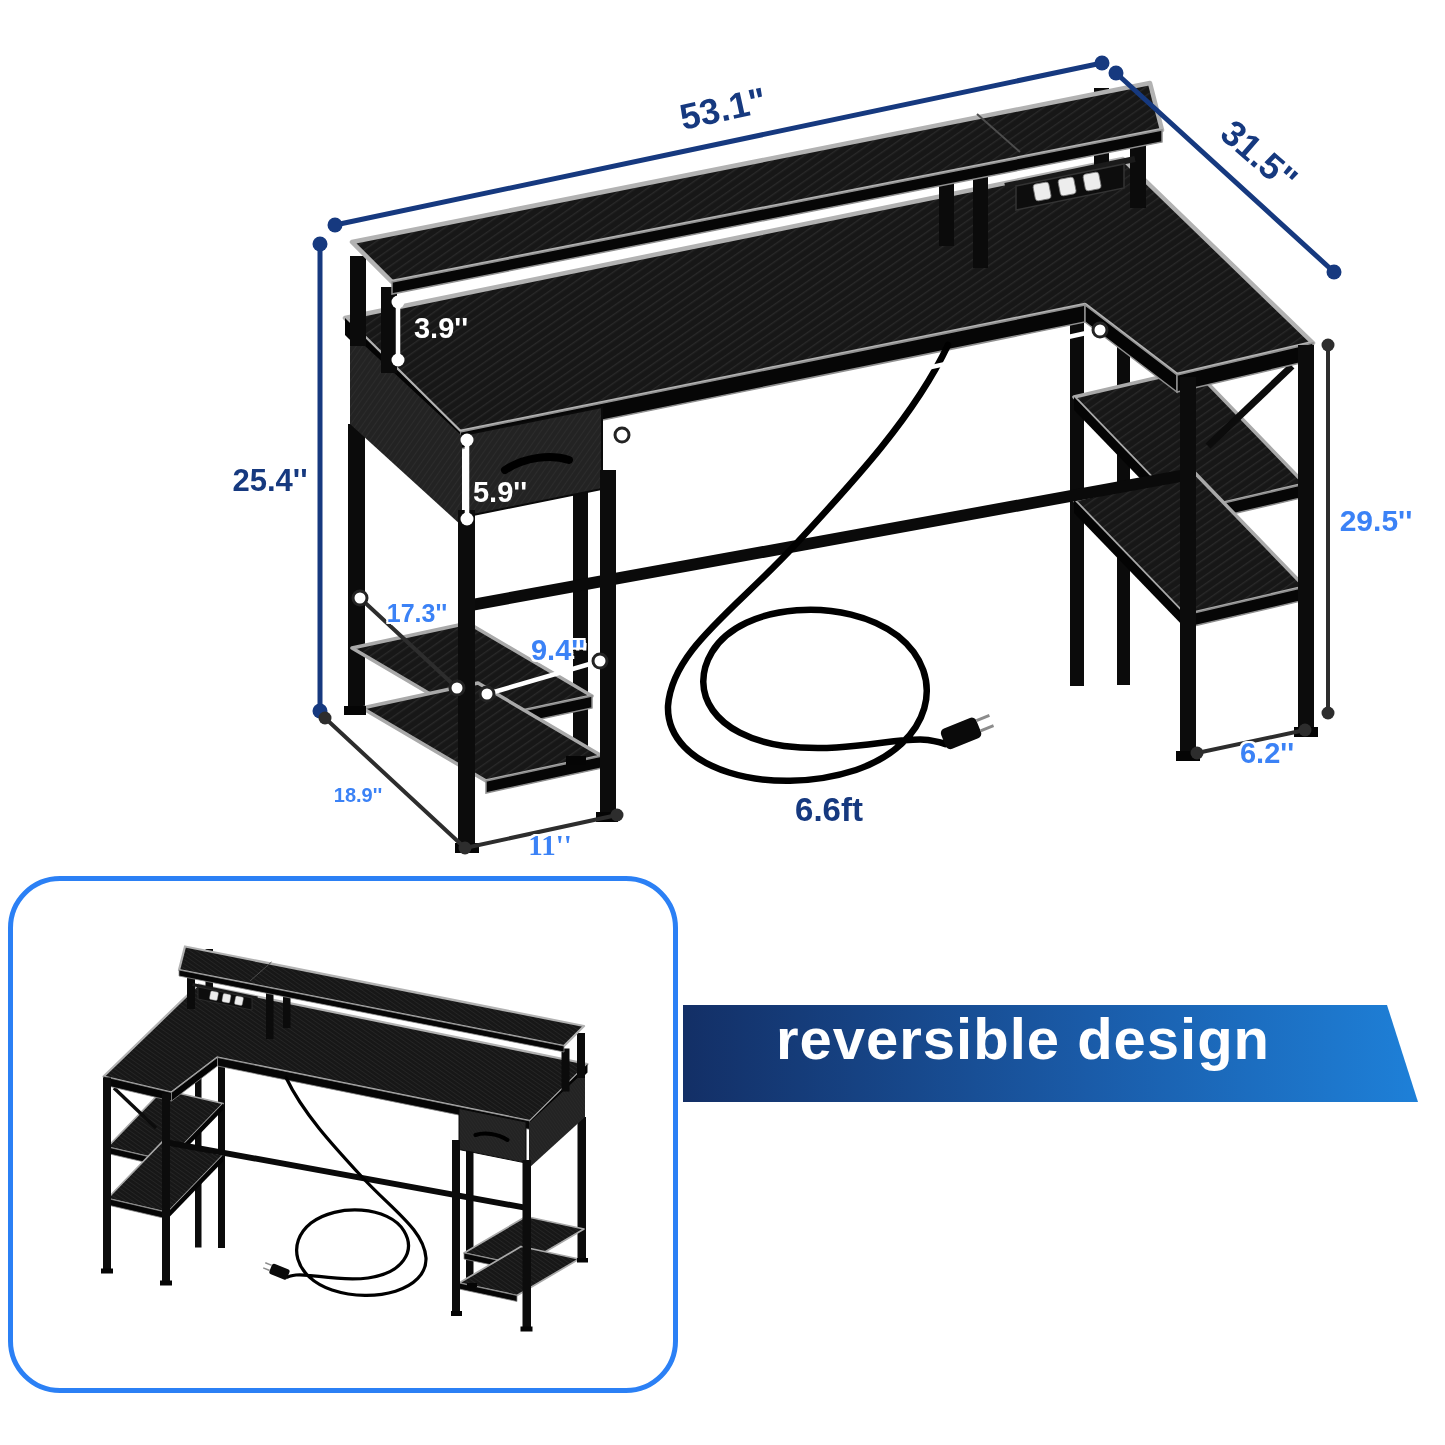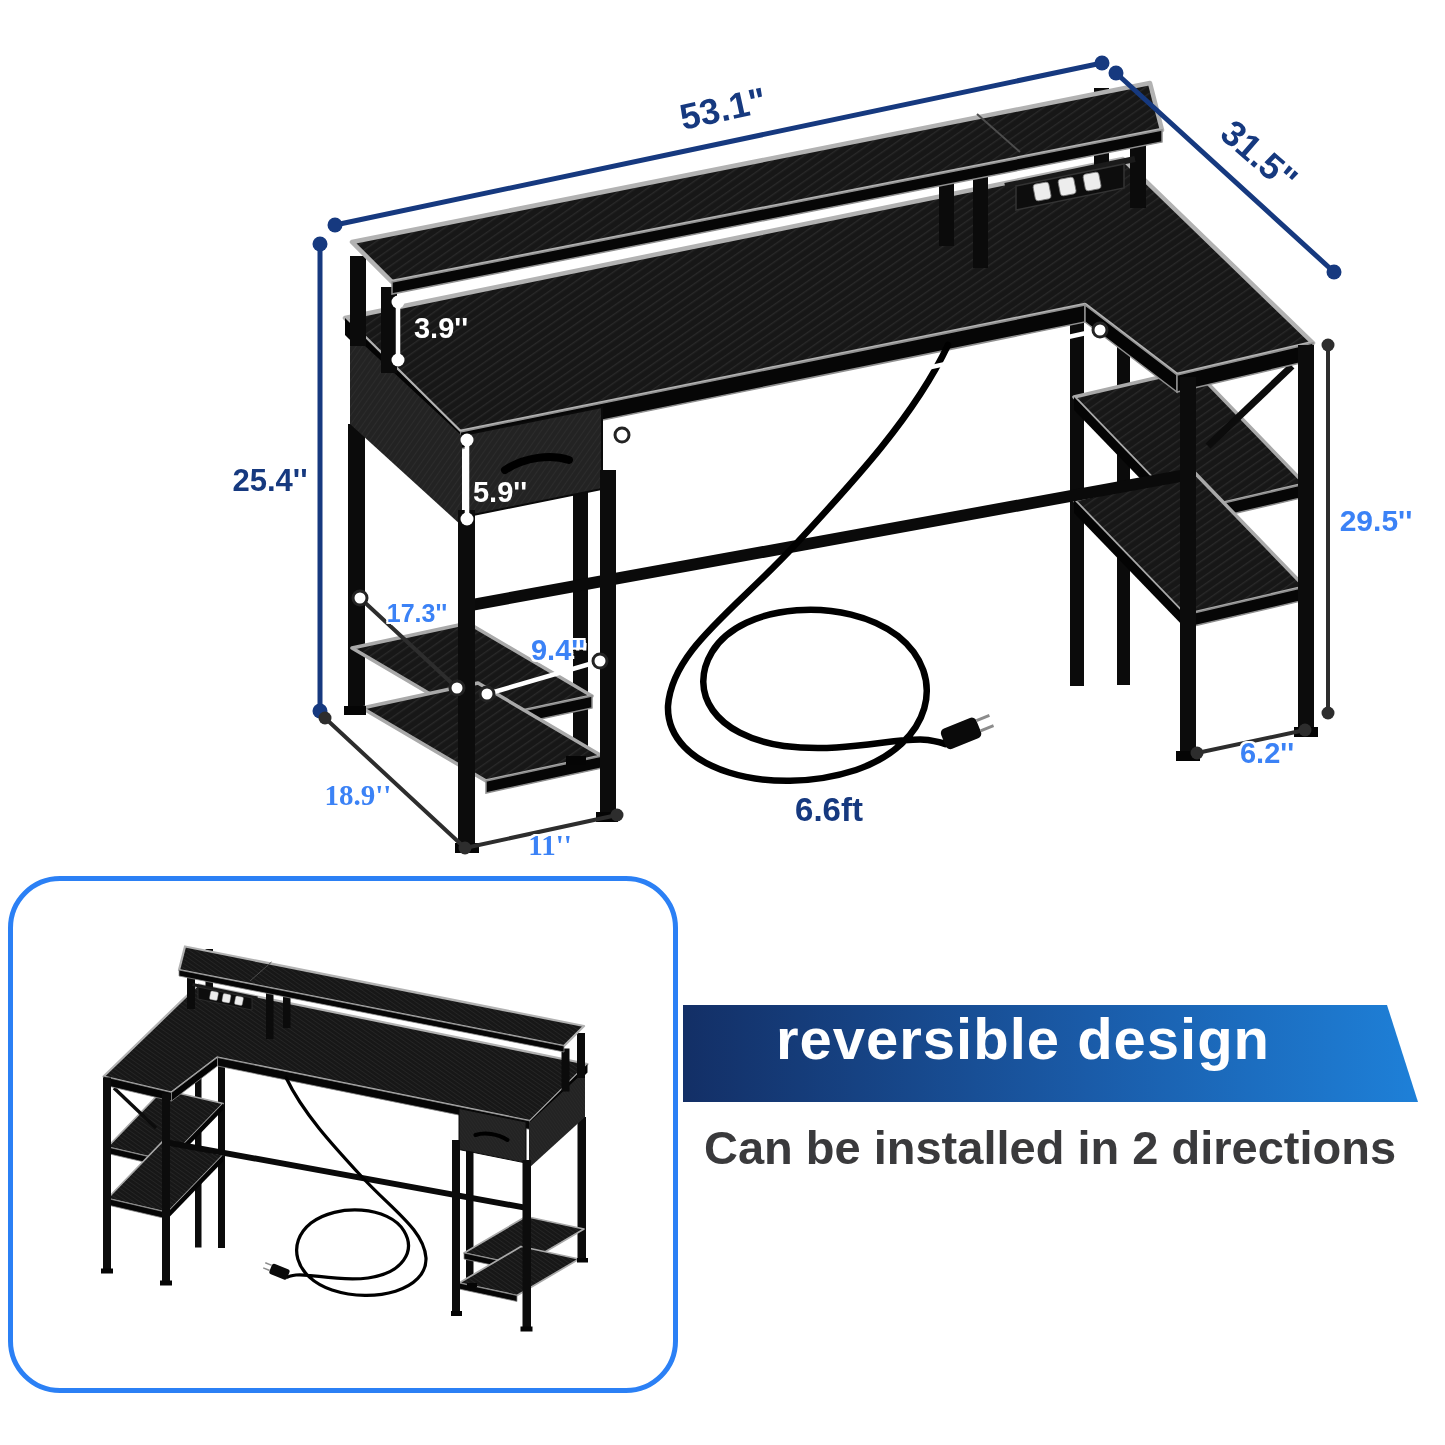--- a/index.html
+++ b/index.html
@@ -29,35 +29,34 @@
   .halo{color:#3b82f6;text-shadow:2px 0 0 #fff,-2px 0 0 #fff,0 2px 0 #fff,0 -2px 0 #fff,
         2px 2px 0 #fff,-2px -2px 0 #fff,2px -2px 0 #fff,-2px 2px 0 #fff,3px 3px 0 #fff;}
   .lbl-topwidth {left:723px; top:109px; font-size:36px; transform:translate(-50%,-50%) rotate(-12.3deg);}
   .lbl-sidedepth{left:1259px;top:156px; font-size:36px; transform:translate(-50%,-50%) rotate(41deg);}
   .lbl-totalh   {left:270px; top:481px; font-size:31px;}
   .lbl-riserh   {left:441px; top:328px; font-size:29px;}
   .lbl-drawerh  {left:500px; top:492px; font-size:29px;}
   .lbl-legspan  {left:866px; top:408px; font-size:30px; transform:translate(-50%,-50%) rotate(-12deg);}
   .lbl-shelfcl  {left:417px; top:613px; font-size:25px;}
   .lbl-shelfw   {left:558px; top:650px; font-size:29px;}
-  .lbl-deskd    {left:358px; top:795px; font-size:29px;font-family:Liberation Serif, serif;}
+  .lbl-deskd    {left:358px; top:795px; font-size:20px;}
   .lbl-pedw     {left:550px; top:845px; font-size:29px;font-family:Liberation Serif, serif;}
   .lbl-wingh    {left:1376px;top:521px; font-size:30px;}
   .lbl-wingd    {left:1267px;top:753px; font-size:29px;}
   .lbl-cord     {left:829px; top:810px; font-size:33px;}
 </style>
 </head>
 <body>
 
 <div class="canvas">
 
   <div class="banner">
     <span class="banner-title">reversible design</span>
   </div>
-  <div class="subtitle">Can be installed in 2 directions</div>
 
   <div class="inset"></div>
 
   <svg class="scene" width="1445" height="1445" viewBox="0 0 1445 1445">
     <defs>
       <pattern id="carb" width="7" height="7" patternUnits="userSpaceOnUse" patternTransform="rotate(55)">
         <rect width="7" height="7" fill="#171717"></rect>
         <line x1="0" y1="0" x2="0" y2="7" stroke="#292929" stroke-width="2.6"></line>
       </pattern>
       <pattern id="fab" width="5" height="5" patternUnits="userSpaceOnUse" patternTransform="rotate(35)">

